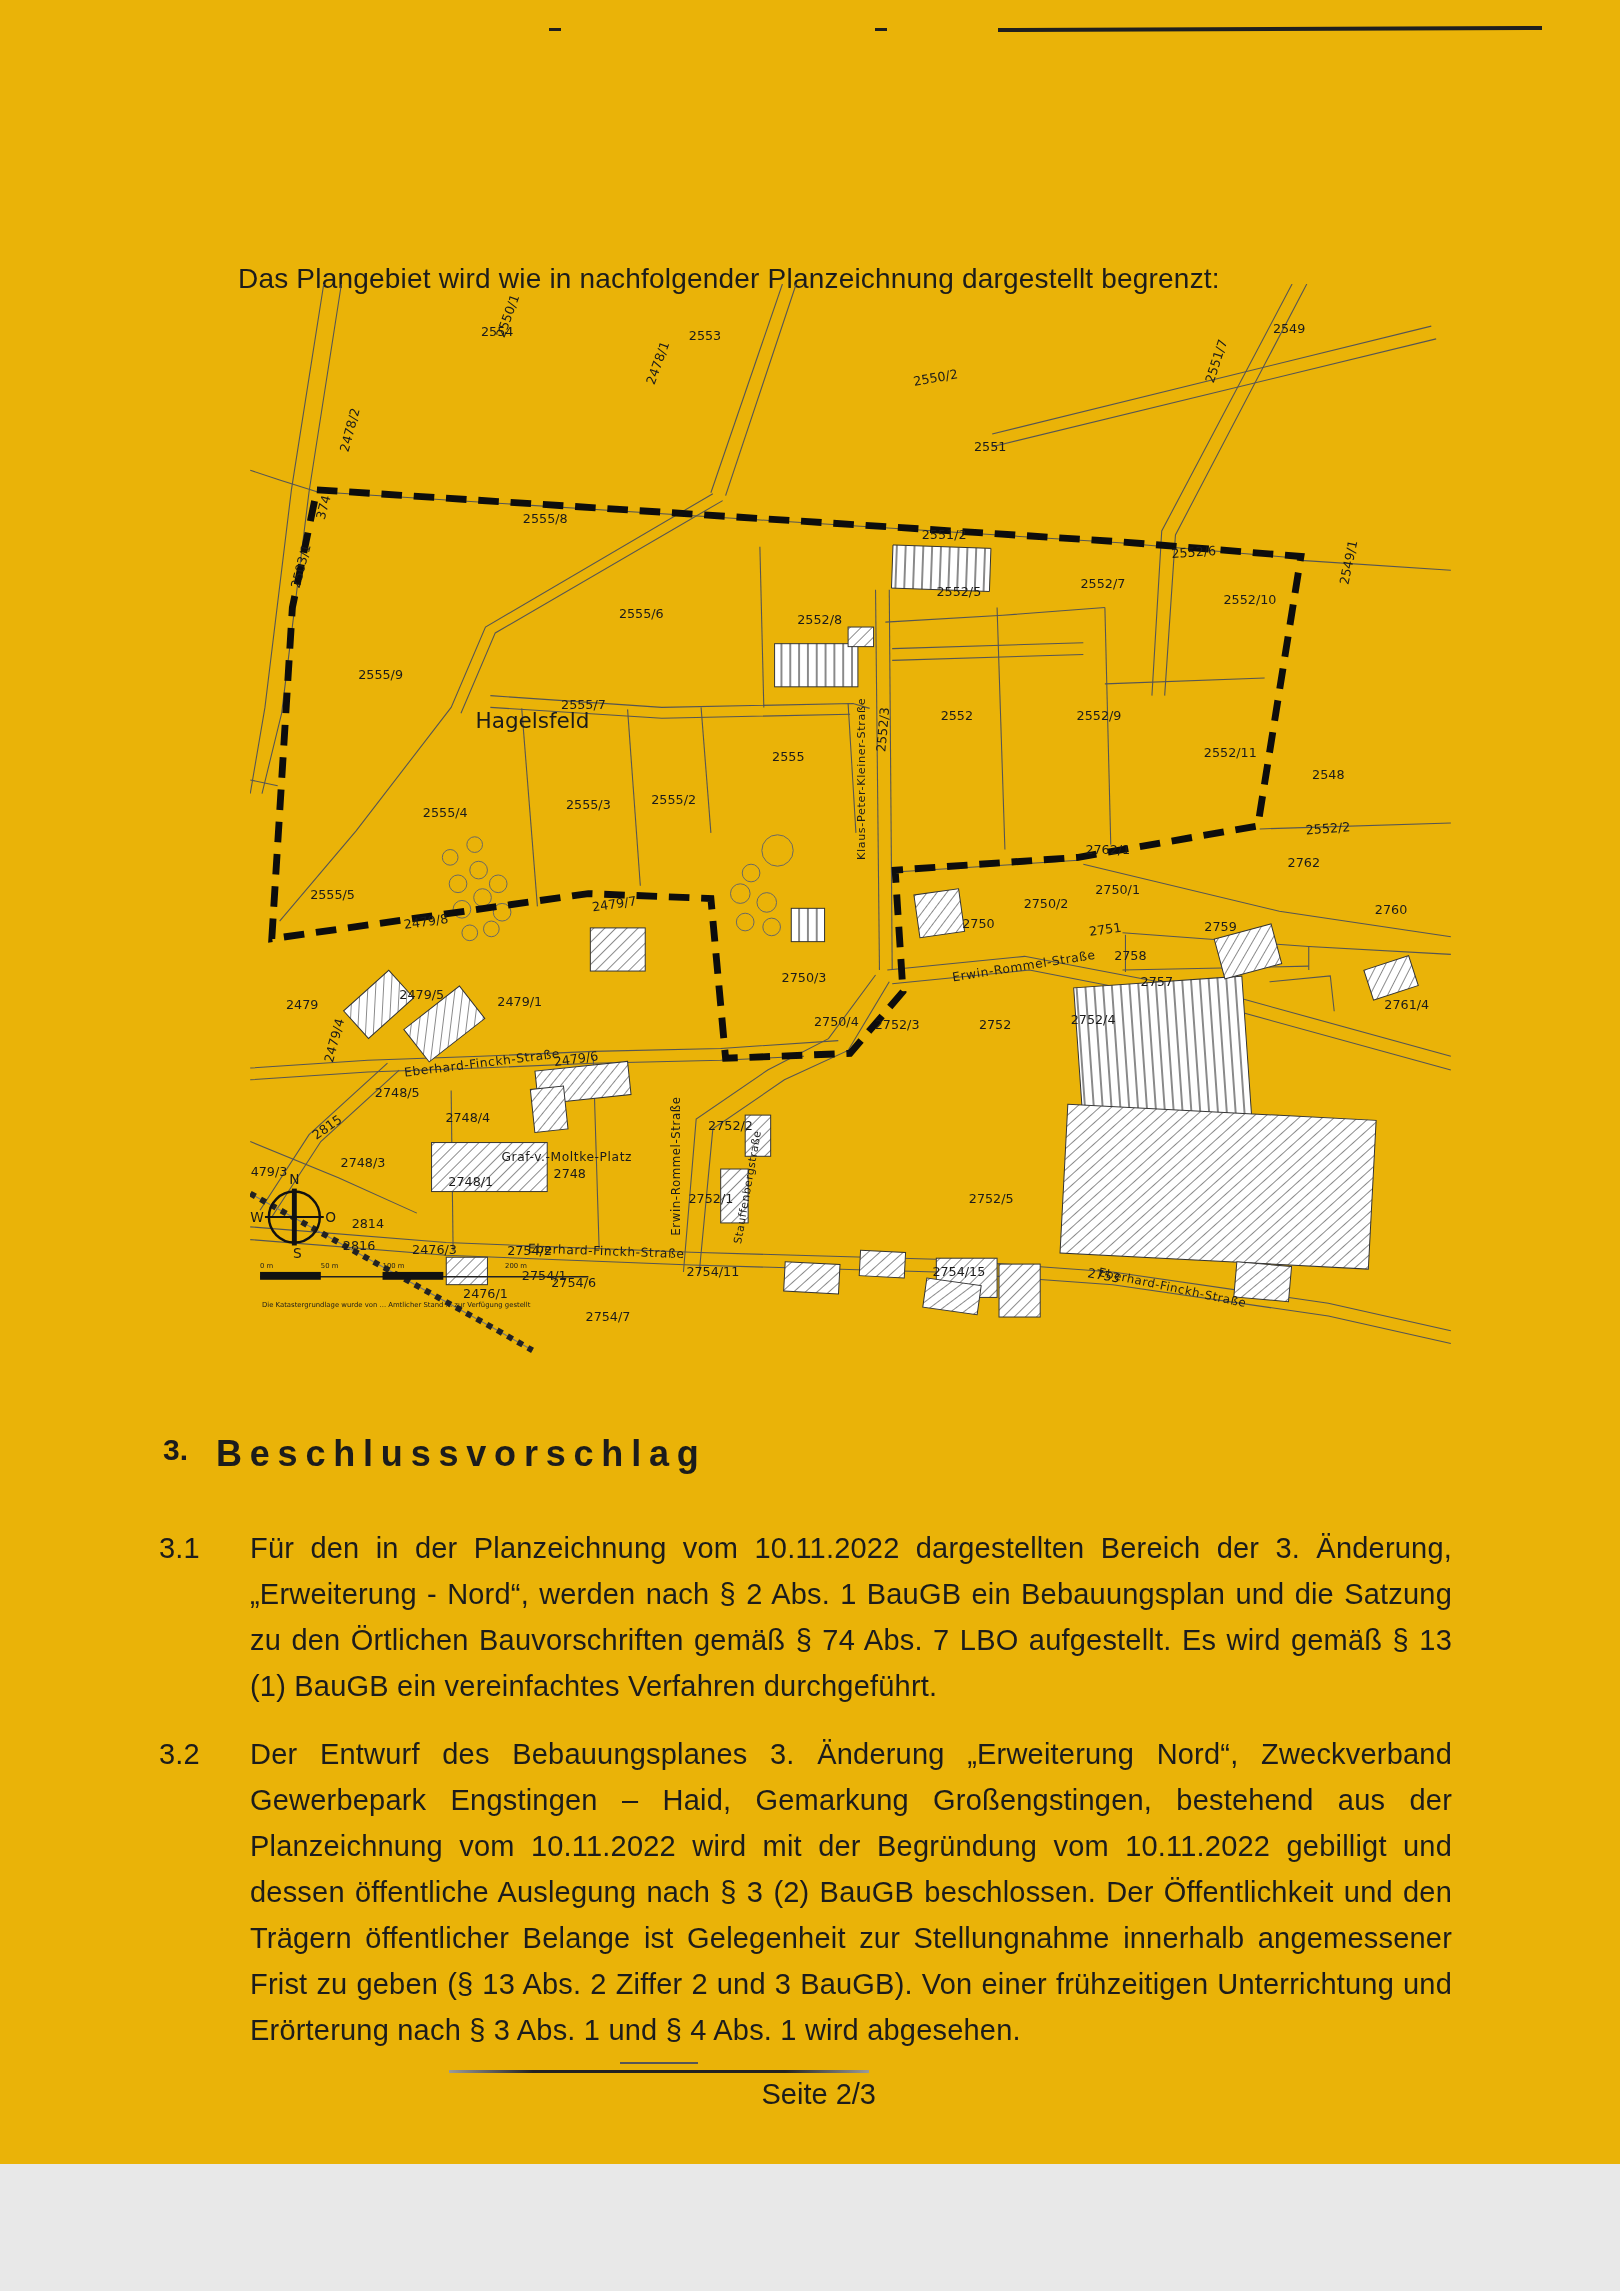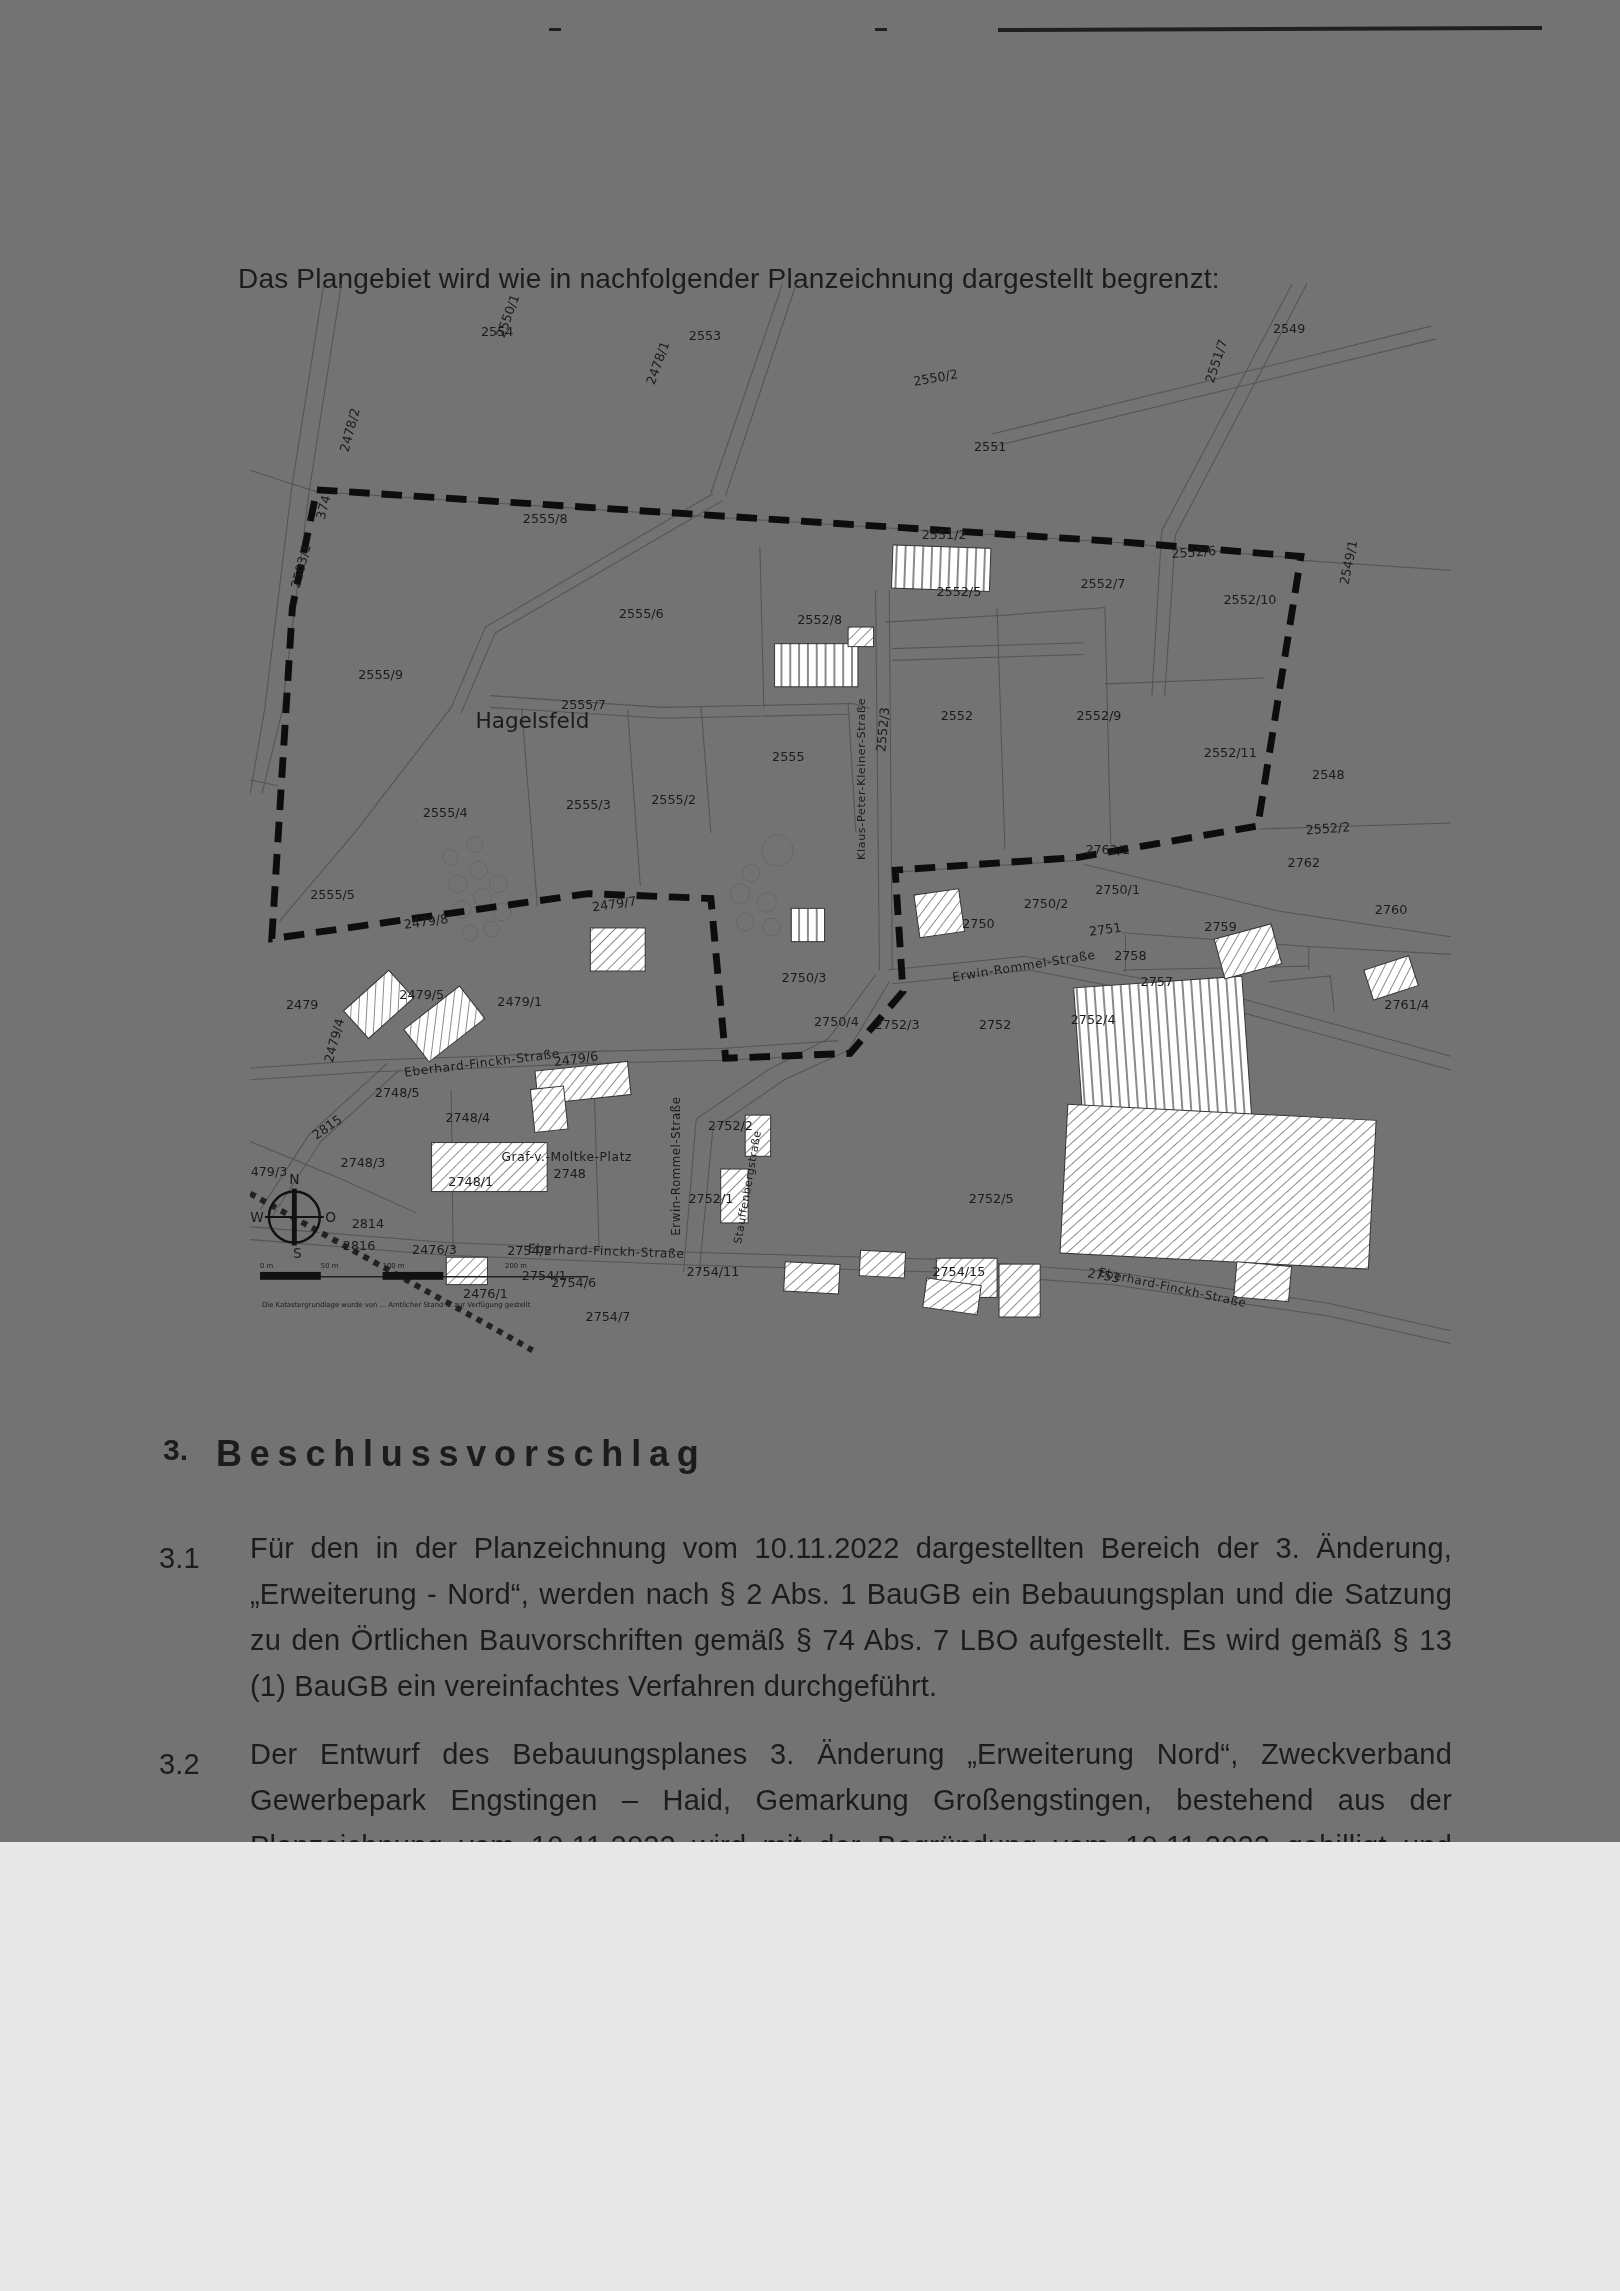--- a/index.html
+++ b/index.html
@@ -1,26 +1,26 @@
 <!DOCTYPE html>
 <html><head>
 <meta charset="utf-8">
 <style>
   html,body{margin:0;padding:0;background:#e8e8e8;}
-  .page{position:relative;width:1620px;height:1842px;background:#737373;overflow:hidden;
+  .page{position:relative;width:1620px;height:2164px;background:#eab308;overflow:hidden;
         font-family:"Liberation Sans", sans-serif;color:#1c1c1c;}
   .artifact{position:absolute;background:#1f1f1f;}
   .intro{position:absolute;left:238px;top:235px;width:1225px;font-size:28px;letter-spacing:0.2px;}
   .map-wrap{position:absolute;left:250px;top:284px;width:1206px;height:1083px;text-align:center;}
   .section-head{position:absolute;top:1433px;left:0;width:1620px;height:39px;}
   .sec-num{position:absolute;left:163px;font-size:30px;font-weight:bold;}
   .sec-title{position:absolute;left:216px;font-size:36px;font-weight:bold;letter-spacing:7.8px;}
   .para{position:absolute;left:250px;width:1202px;font-size:29px;line-height:46px;
         text-align:justify;letter-spacing:0.2px;}
-  .para .pnum{position:absolute;left:-91px;top:10px;font-size:29px;}
+  .para .pnum{position:absolute;left:-91px;top:0;font-size:29px;}
   .p31{top:1525px;}
   .p32{top:1731px;}
   .foot-line-sm{position:absolute;left:620px;top:2062px;width:78px;height:2px;background:#555;}
   .foot-line{position:absolute;left:449px;top:2070px;width:420px;height:2.9px;
              background:linear-gradient(90deg,#9a9a9a,#222 20%,#222 80%,#9a9a9a);}
   .footer-text{position:absolute;left:445px;top:2078px;width:431px;text-align:right;font-size:29px;}
   svg text{font-family:"DejaVu Sans", sans-serif;fill:#1b1b1b;}
   svg .parcel{font-size:13px;}
   svg .street{letter-spacing:.6px;}
   svg .area{font-weight:500;}

